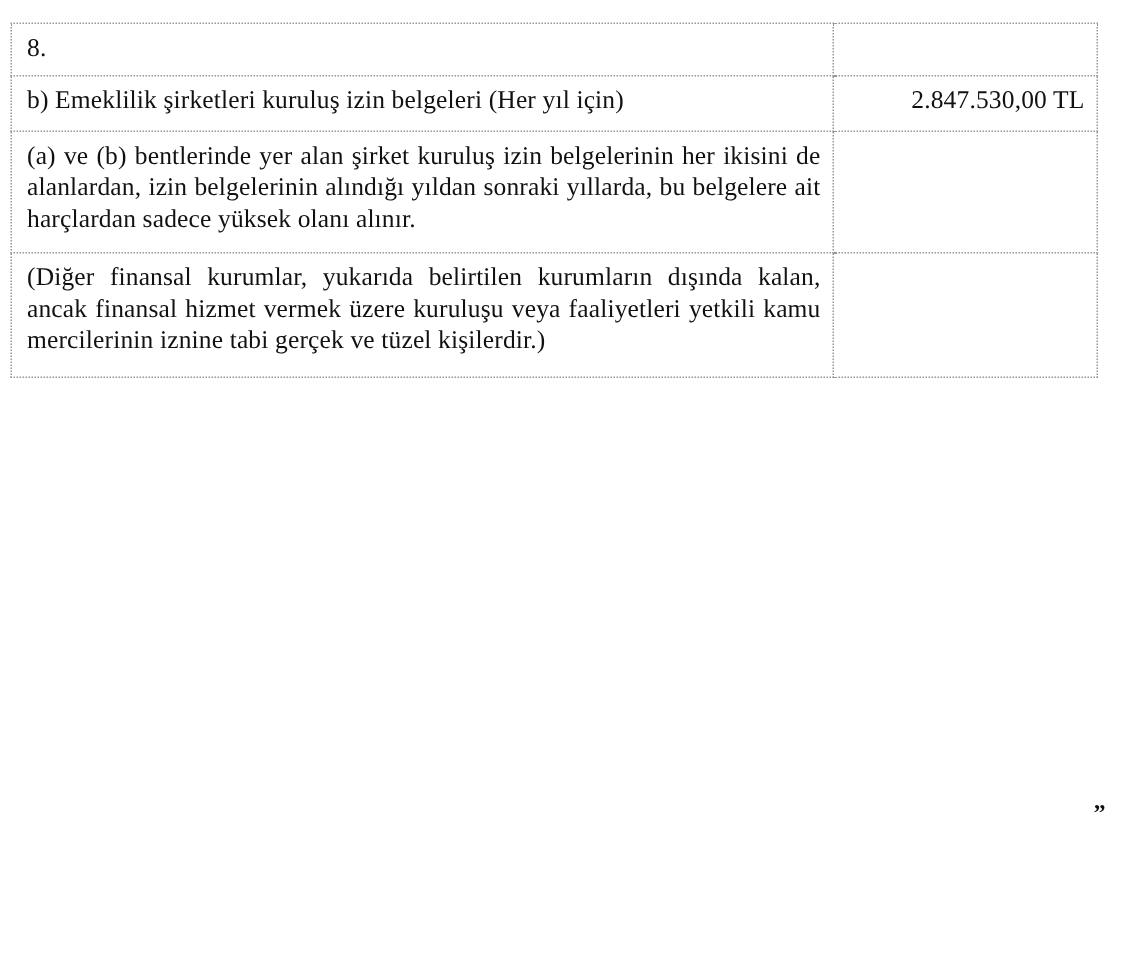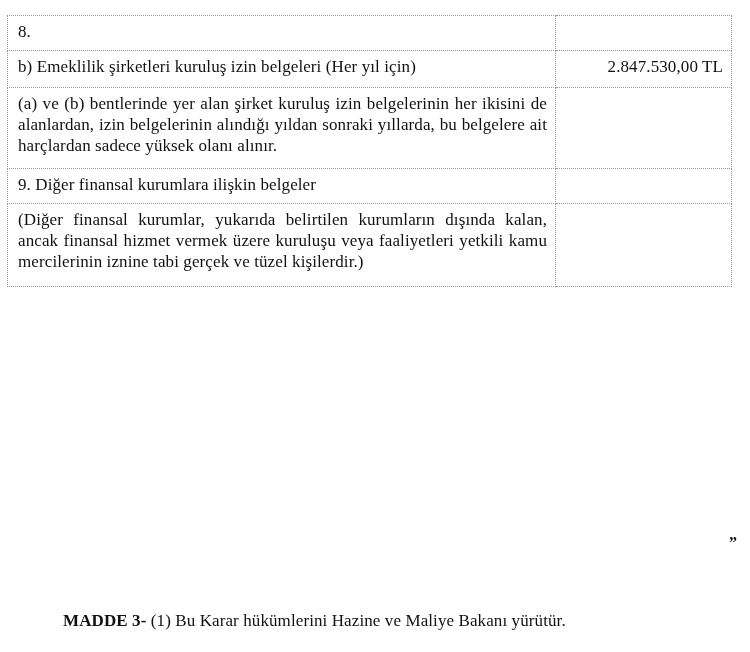--- a/index.html
+++ b/index.html
@@ -80,29 +80,24 @@
         <td class="c-amount"></td>
       </tr>
       <tr class="h37">
         <td class="c-label">b) Emeklilik şirketleri kuruluş izin belgeleri (Her yıl için)</td>
         <td class="c-amount">2.847.530,00 TL</td>
       </tr>
       <tr class="h81">
         <td class="c-label">(a) ve (b) bentlerinde yer alan şirket kuruluş izin belgelerinin her ikisini de alanlardan, izin belgelerinin alındığı yıldan sonraki yıllarda, bu belgelere ait harçlardan sadece yüksek olanı alınır.</td>
         <td class="c-amount"></td>
       </tr>
-      <tr class="h35">
-        <td class="c-label">9. Diğer finansal kurumlara ilişkin belgeler</td>
-        <td class="c-amount"></td>
-      </tr>
       <tr class="h83">
         <td class="c-label">(Diğer finansal kurumlar, yukarıda belirtilen kurumların dışında kalan, ancak finansal hizmet vermek üzere kuruluşu veya faaliyetleri yetkili kamu mercilerinin iznine tabi gerçek ve tüzel kişilerdir.)</td>
         <td class="c-amount"></td>
       </tr>
     </tbody>
   </table>
 
   <div class="closing-quote">”</div>
 
 
-  <p class="madde madde-3"><b>MADDE 3-</b><span> (1) Bu Karar hükümlerini Hazine ve Maliye Bakanı yürütür.</span></p>
 
 </div>
 
 </body></html>

